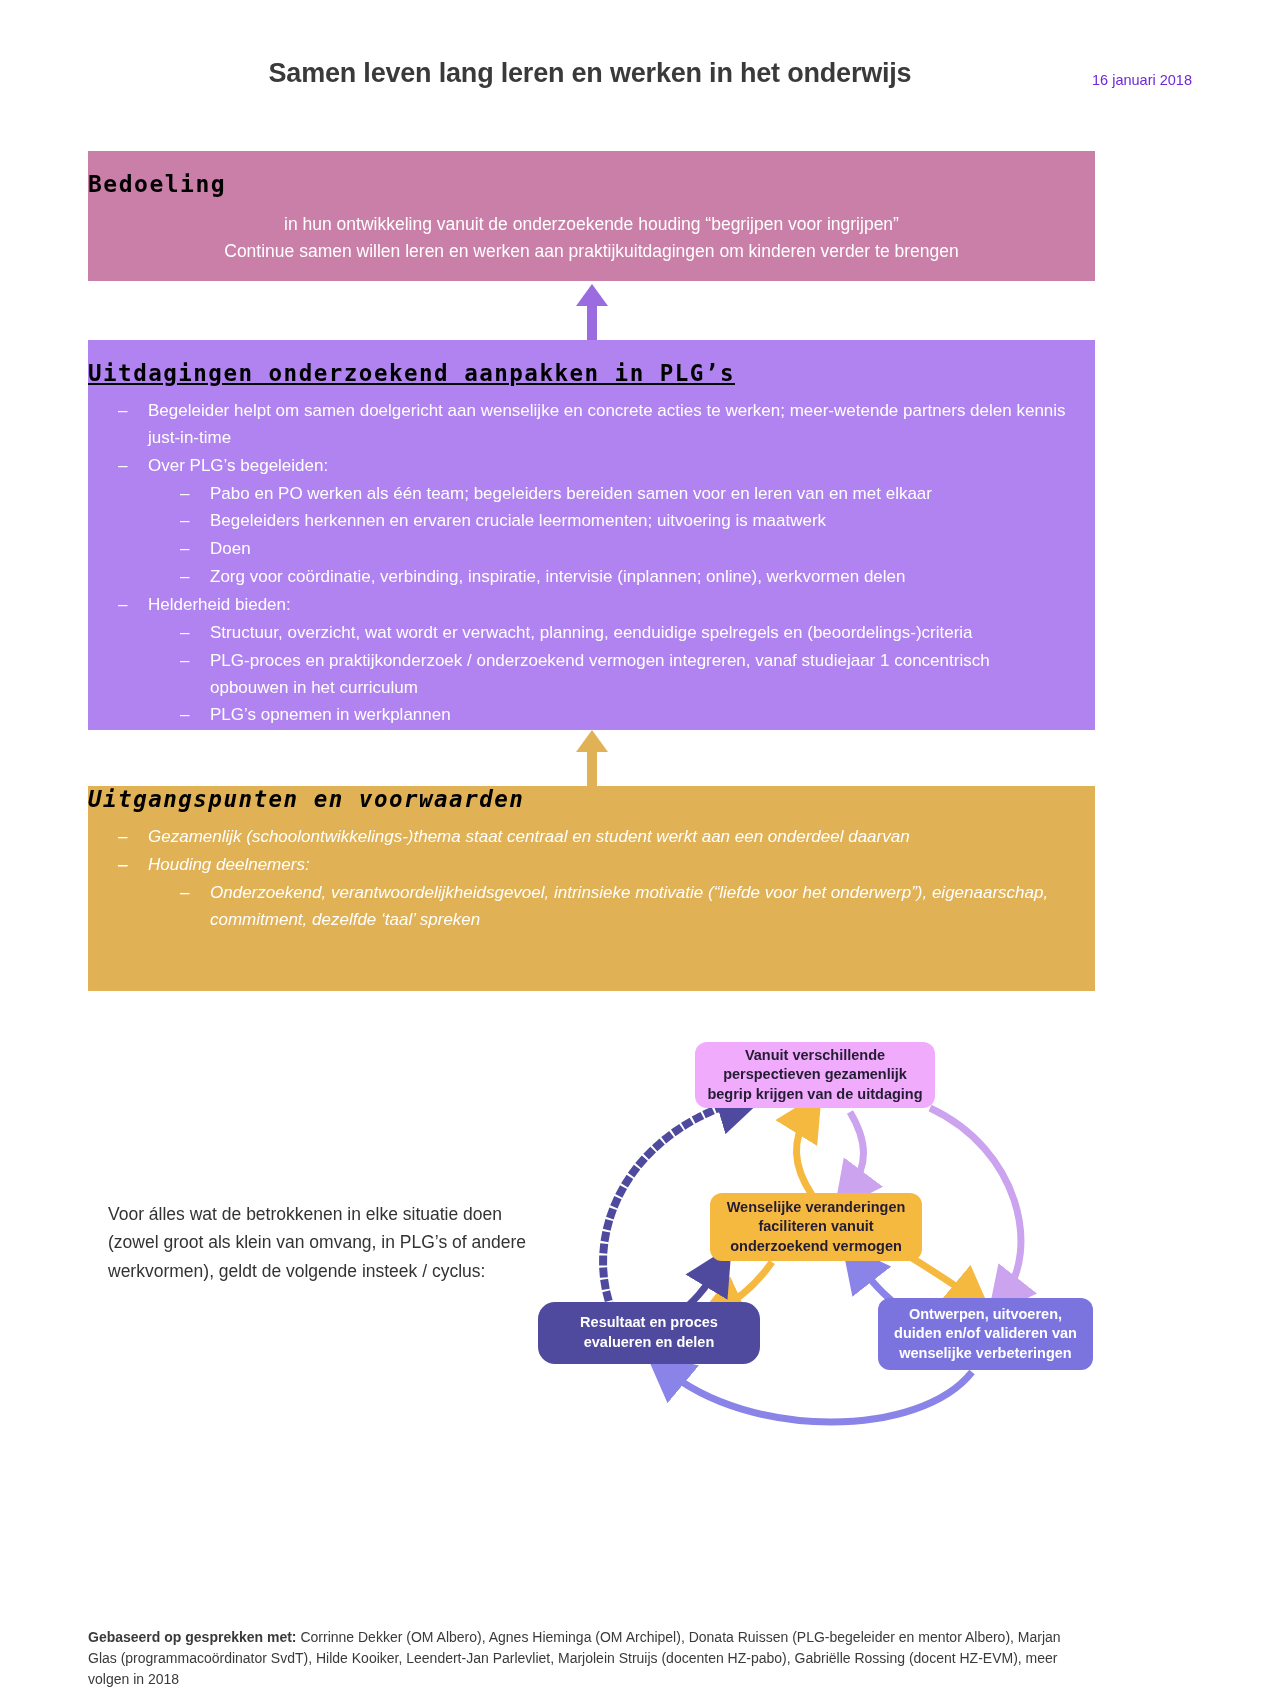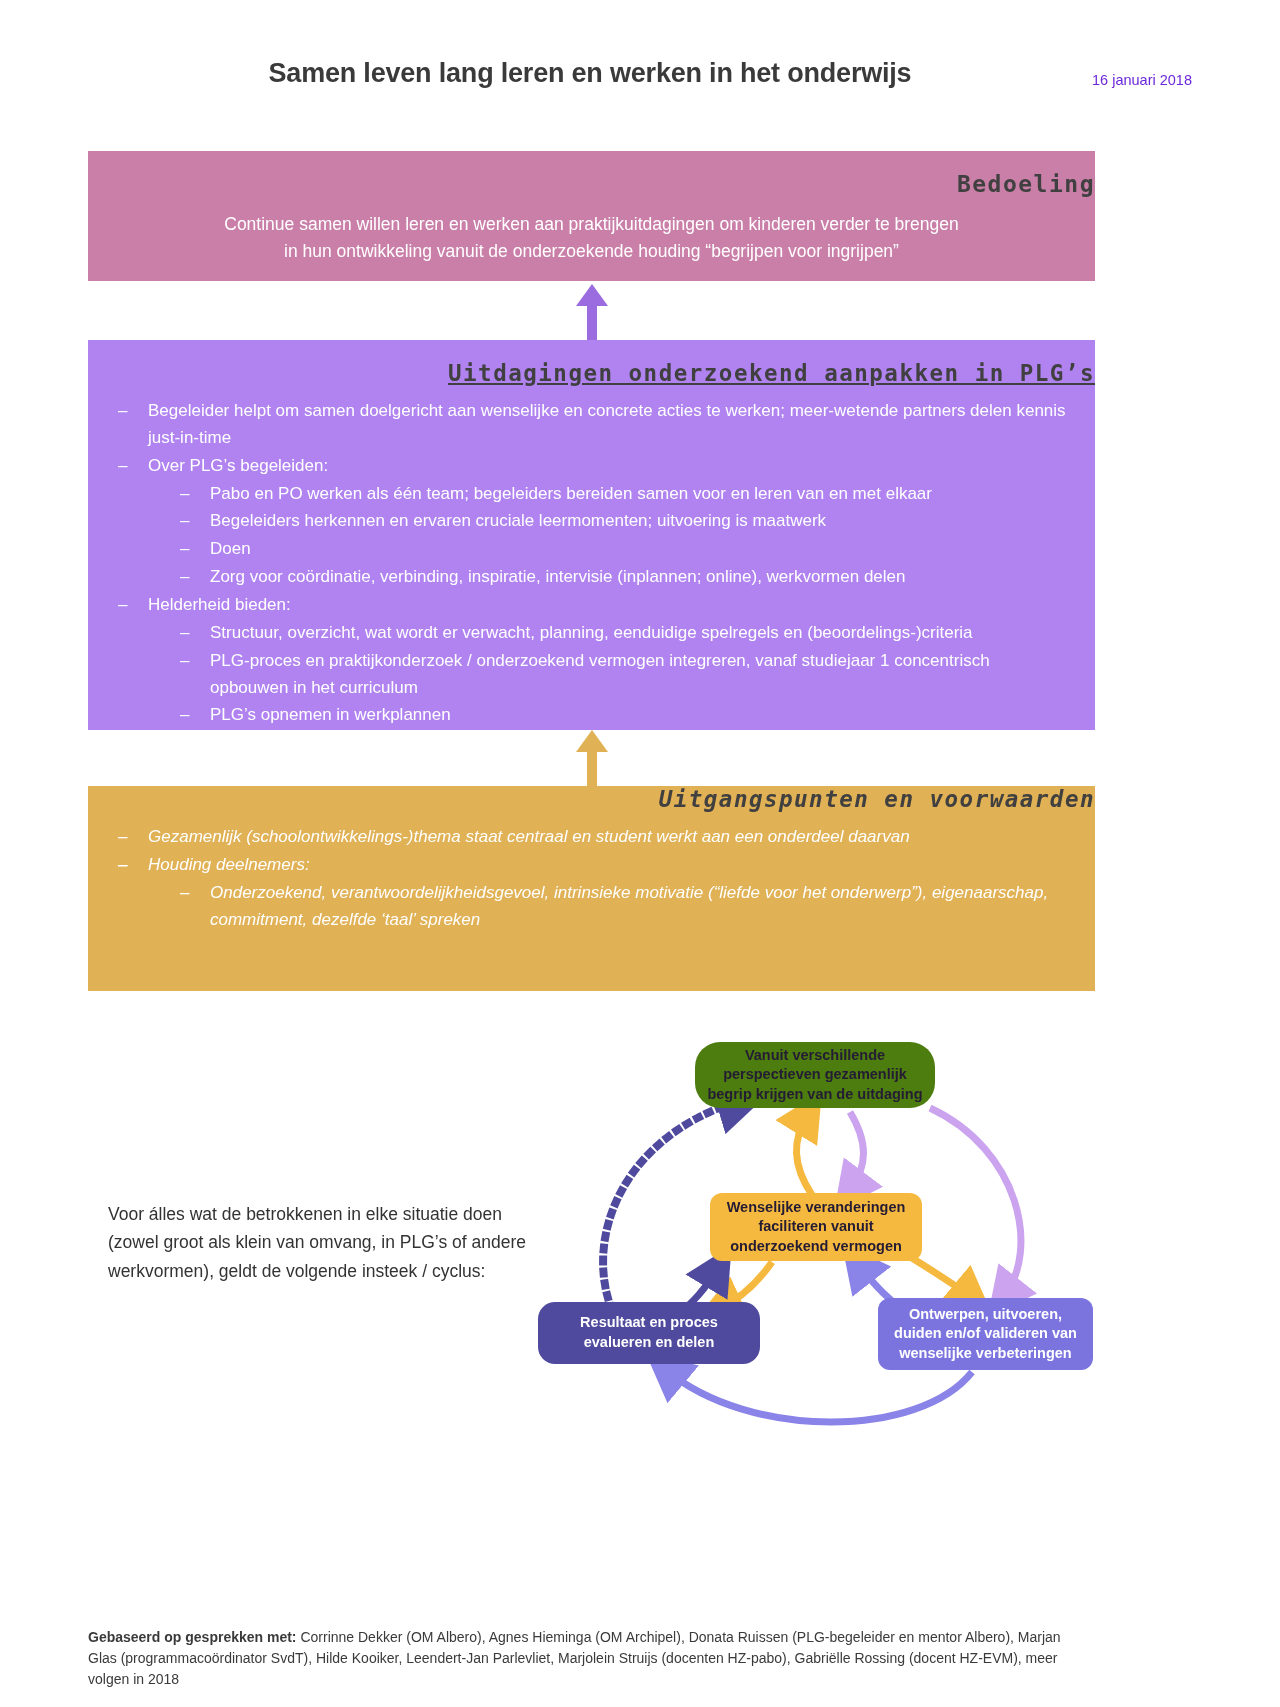--- a/index.html
+++ b/index.html
@@ -45,25 +45,25 @@
 
   
   .band {
     position: absolute;
     left: 88px;
     width: 1007px;
     box-sizing: border-box;
     color: #ffffff;
   }
   .band-title {
-    text-align: right;
+    text-align: left;
     font-family: "DejaVu Sans Mono", monospace;
     font-weight: bold;
     letter-spacing: 1.5px;
-    color: #404040;
+    color: #000000;
   }
 
   #band-bedoeling {
     top: 151px;
     height: 130px;
     background: #ca7fa8;
     padding-top: 20px;
   }
   #band-bedoeling .band-title {
     font-size: 23px;
@@ -184,23 +184,22 @@
     font-size: 14.5px;
     line-height: 1.35;
     display: flex;
     align-items: center;
     justify-content: center;
     padding: 8px 10px;
   }
   #node-perspectieven {
     left: 175px; top: 12px;
     width: 240px; height: 66px;
-    background: #4d7c0f;
+    background: #f0abfc;
     color: #241c33;
-    border-radius: 25px;
   }
   #node-wenselijke {
     left: 190px; top: 163px;
     width: 212px; height: 68px;
     background: #f6b93f;
     color: #241c33;
   }
   #node-resultaat {
     left: 18px; top: 272px;
     width: 222px; height: 62px;
@@ -230,22 +229,22 @@
 </head>
 <body>
 
 <div class="header">
   <div class="doc-title">Samen leven lang leren en werken in het onderwijs</div>
   <div class="doc-date">16 januari 2018</div>
 </div>
 
 <div class="band" id="band-bedoeling">
   <div class="band-title">Bedoeling</div>
+  <div class="bedoeling-line">in hun ontwikkeling vanuit de onderzoekende houding “begrijpen voor ingrijpen”</div>
   <div class="bedoeling-line">Continue samen willen leren en werken aan praktijkuitdagingen om kinderen verder te brengen</div>
-  <div class="bedoeling-line">in hun ontwikkeling vanuit de onderzoekende houding “begrijpen voor ingrijpen”</div>
 </div>
 
 <div class="up-arrow" id="arrow-purple">
   <div class="head"></div>
   <div class="shaft"></div>
 </div>
 
 <div class="band" id="band-uitdagingen">
   <div class="band-title">Uitdagingen onderzoekend aanpakken in PLG’s</div>
   <ul class="bullets" id="uitdagingen-list">

